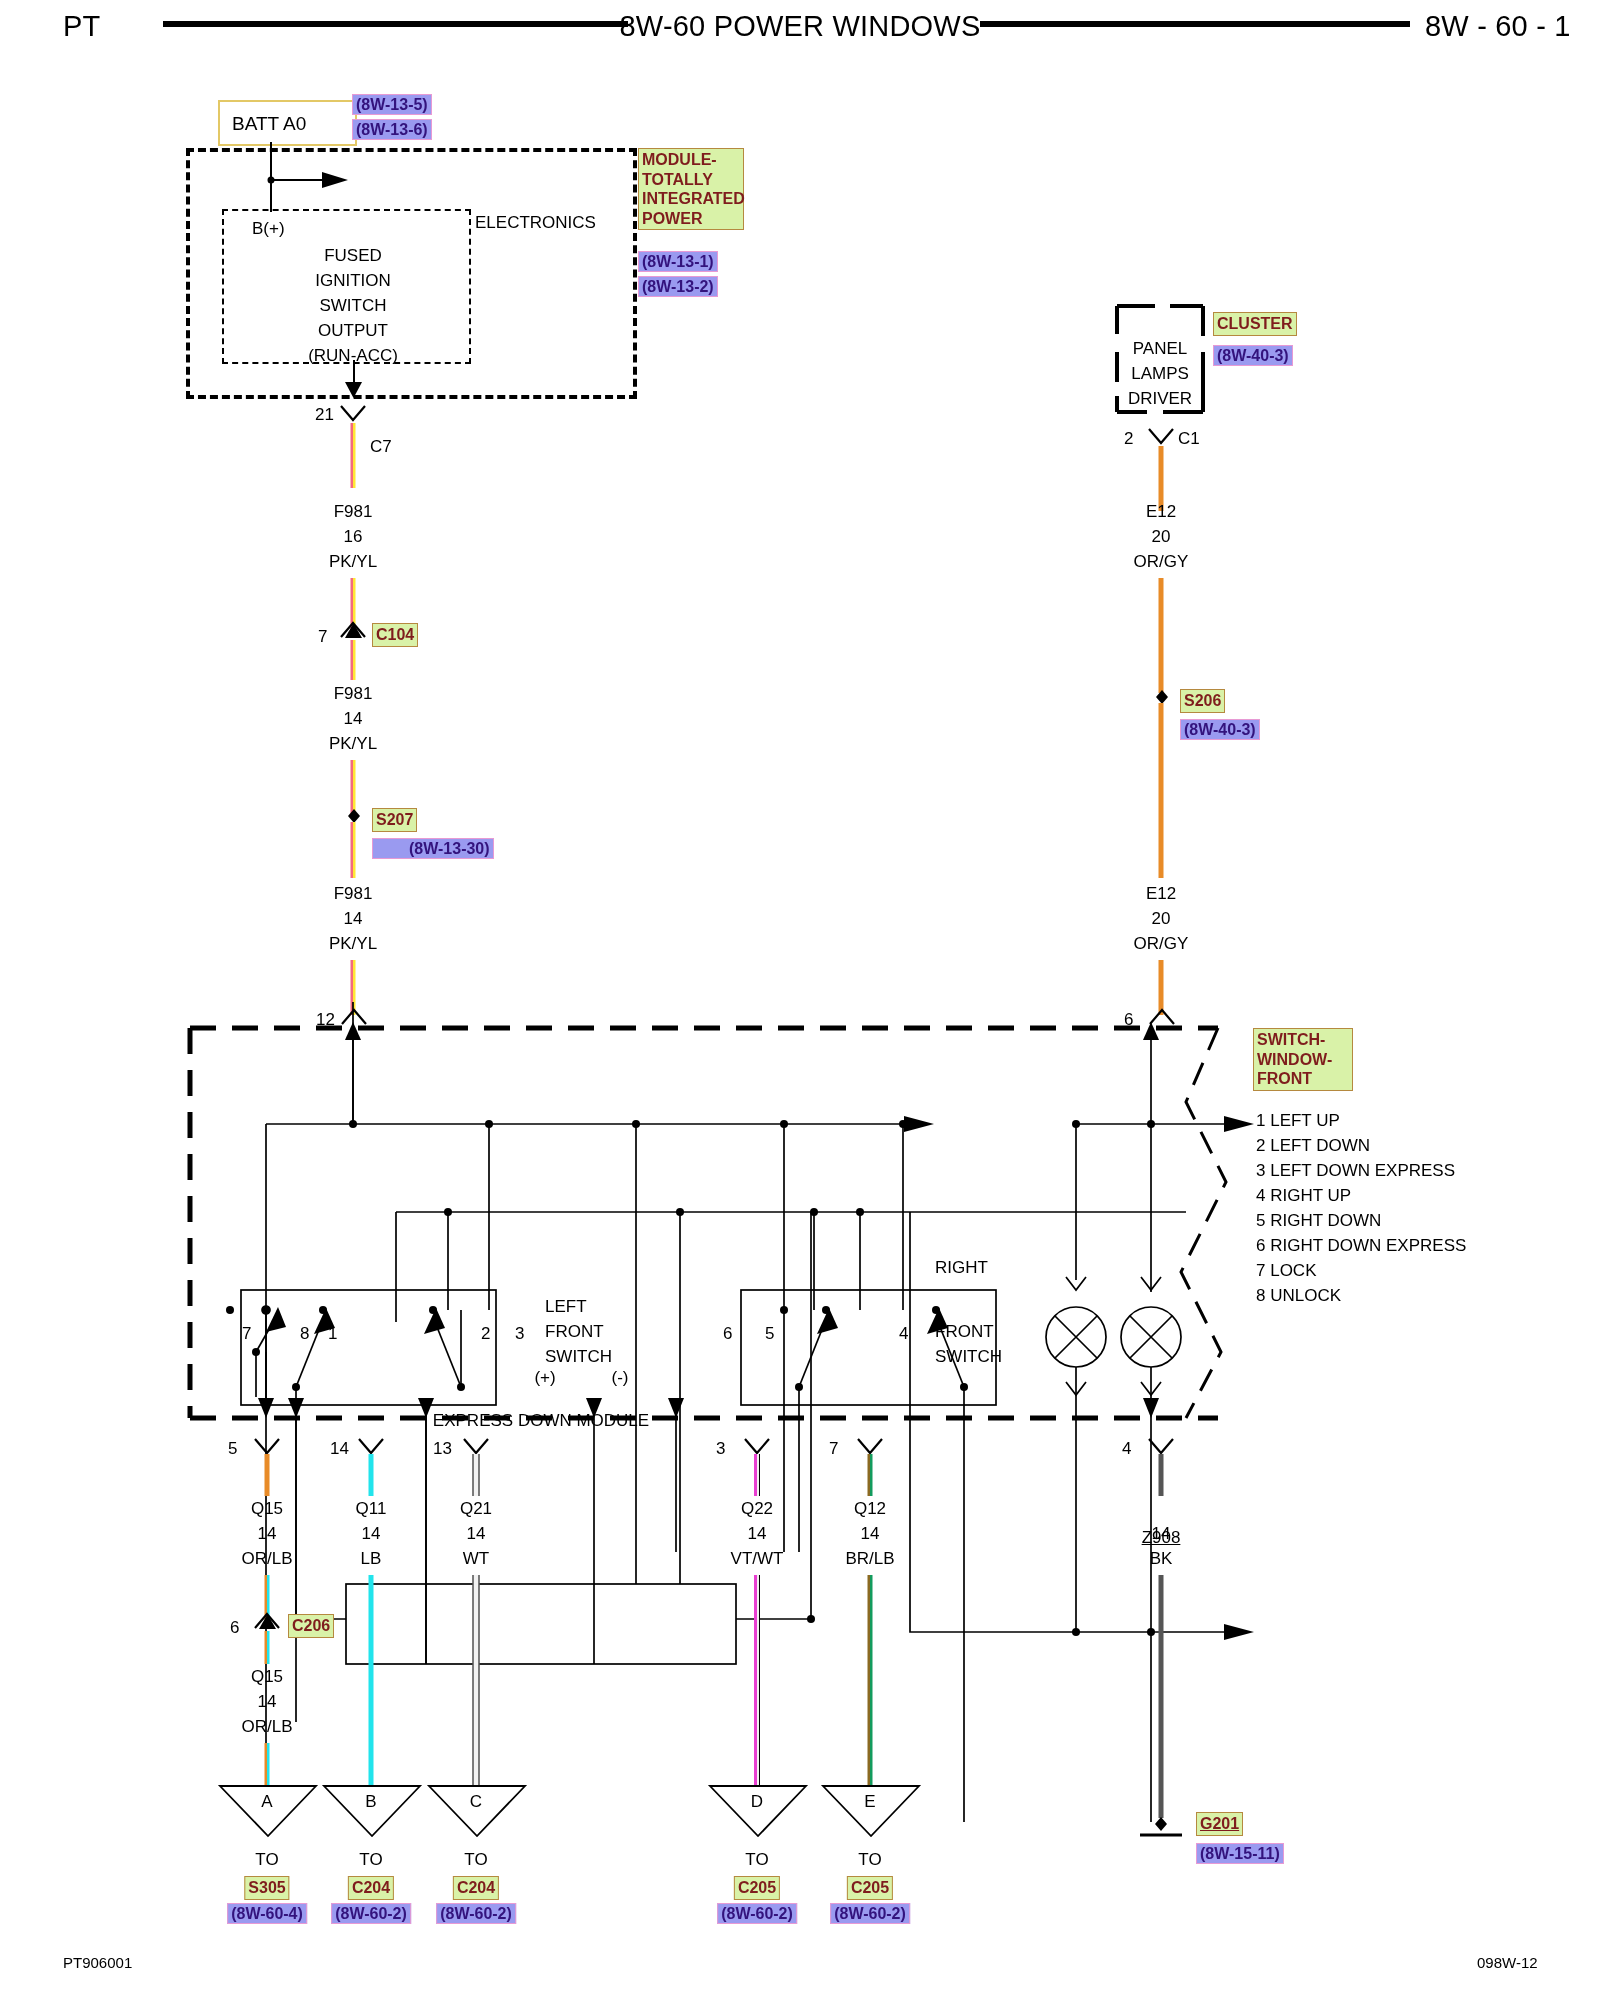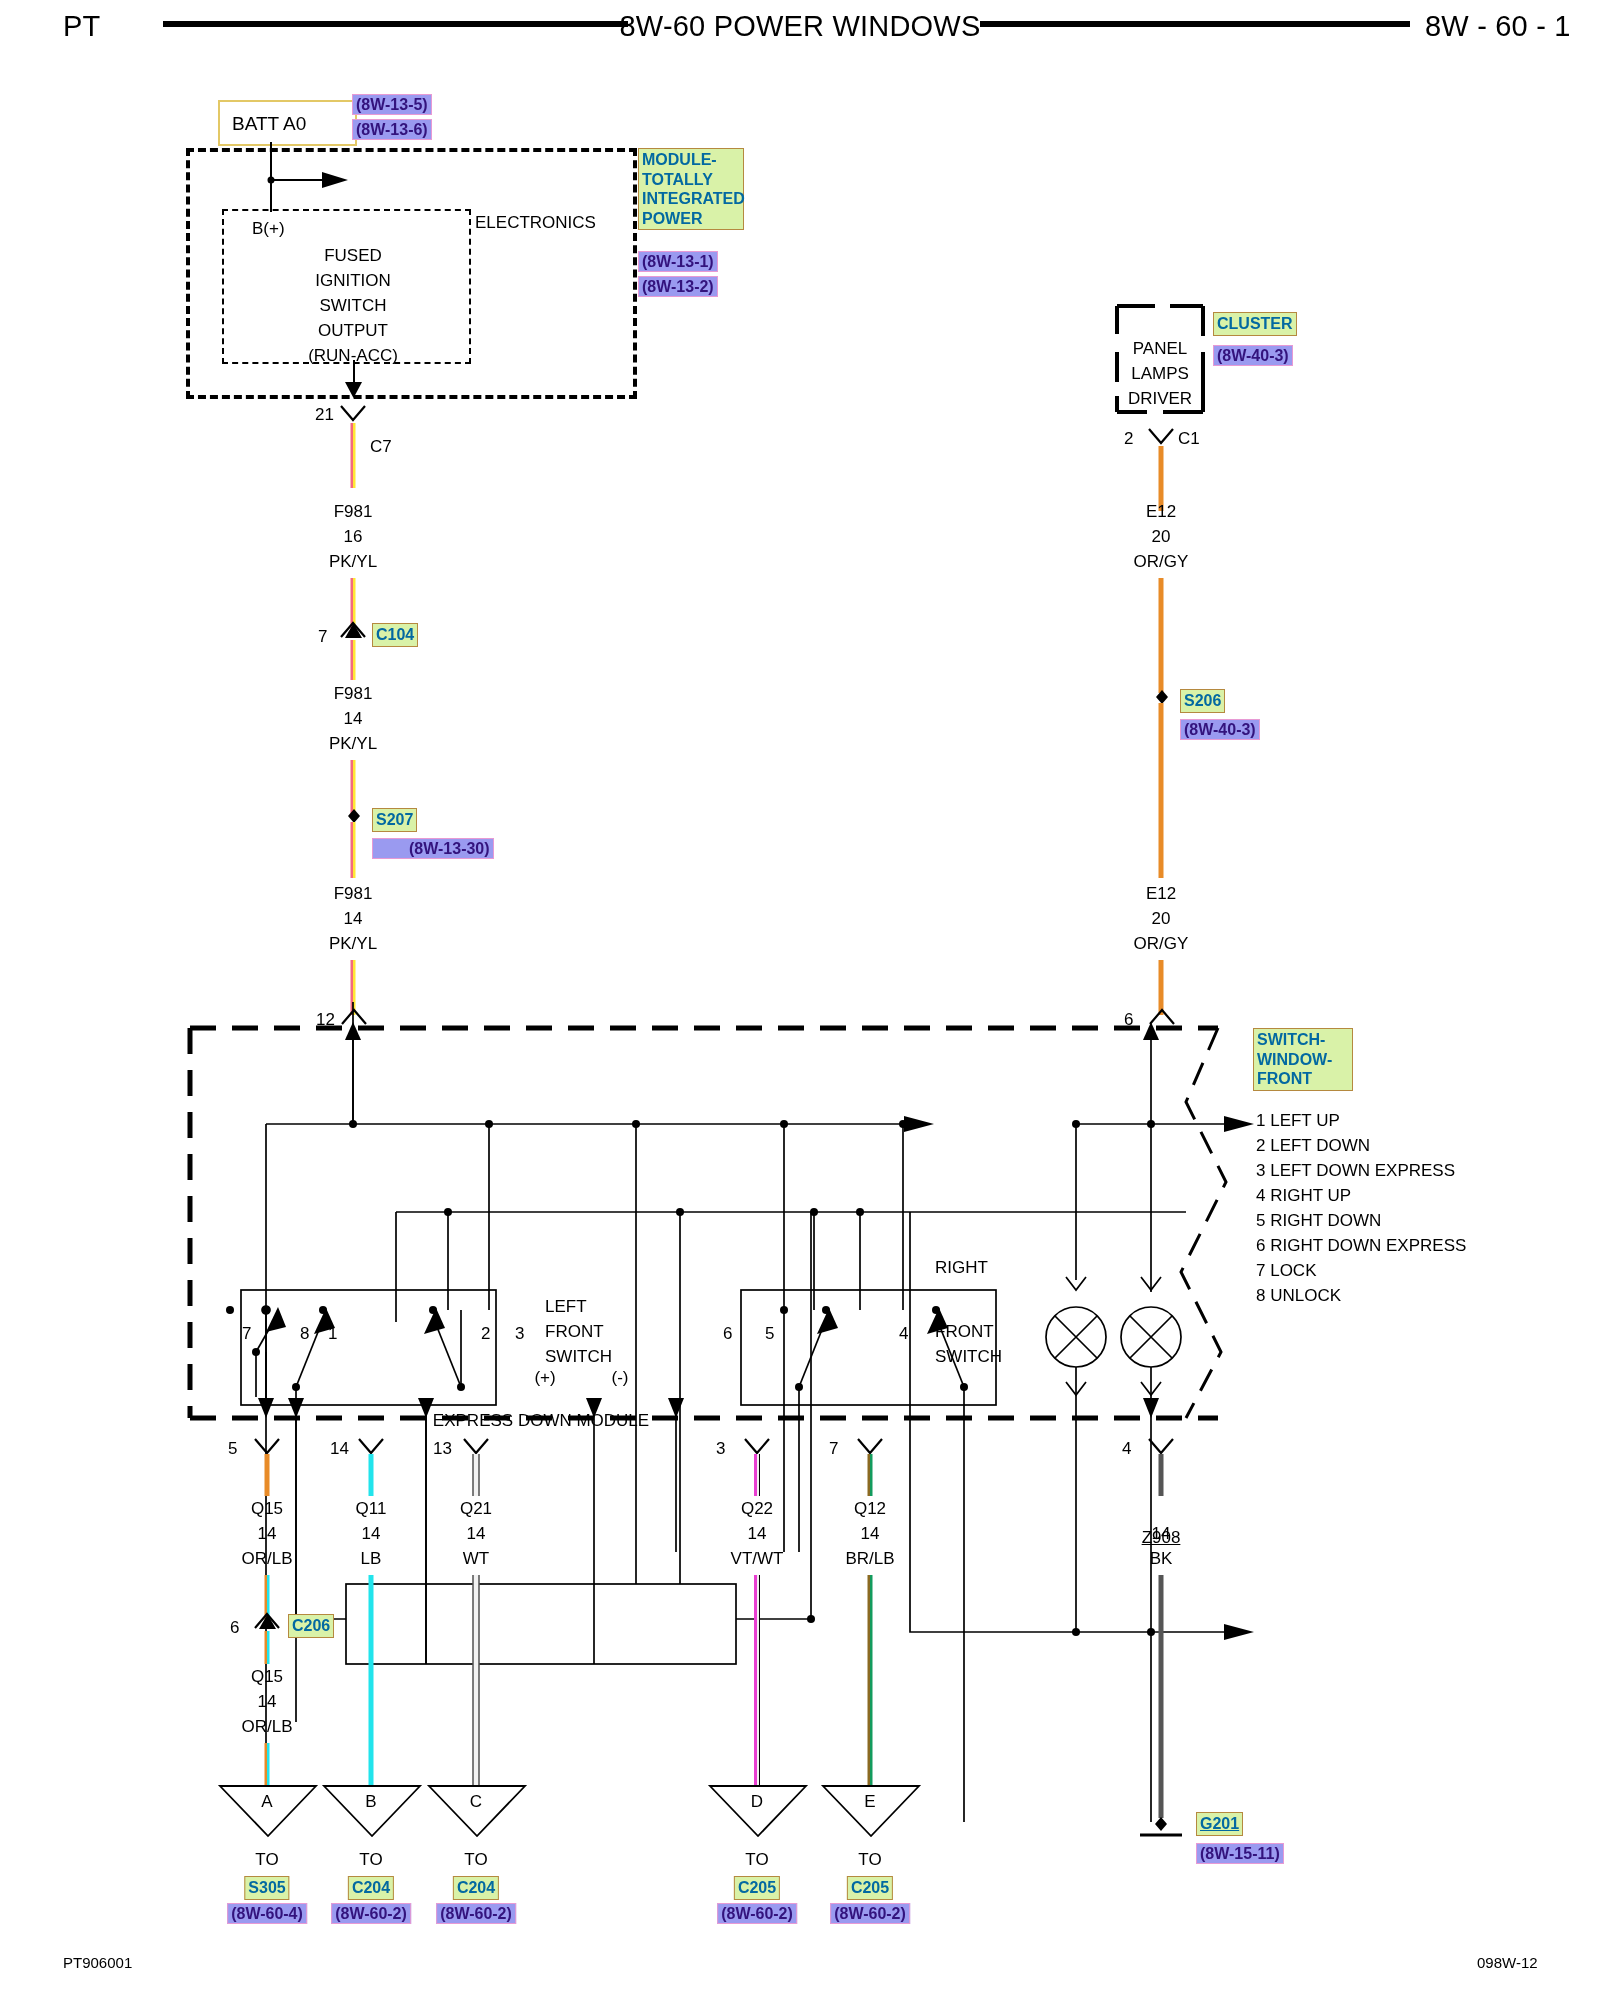--- a/index.html
+++ b/index.html
@@ -6,21 +6,21 @@
   body{width:1600px;height:2000px;position:relative;font-family:"Liberation Sans",sans-serif;color:#000;}
   #page{position:relative;width:1600px;height:2000px;overflow:hidden;}
   .abs{position:absolute;}
   .txt{position:absolute;white-space:nowrap;font-size:17px;line-height:1;}
   .bold{font-weight:normal;}
   .ctr{transform:translateX(-50%);}
   
   .hdr-rule{position:absolute;height:6px;background:#000;}
   .hdr-title{font-size:29px;font-weight:normal;letter-spacing:.2px;}
   
-  .tag-grn{position:absolute;background:#d9f2a8;border:1px solid #b5893f;color:#0369a1;
+  .tag-grn{position:absolute;background:#d9f2a8;border:1px solid #b5893f;color:#7f1d1d;
            font-weight:bold;font-size:16px;padding:1px 3px;white-space:nowrap;line-height:1.22;}
   .tag-blu{position:absolute;background:#9a9af0;border:1px solid #e79ad4;color:#33137d;
            font-weight:bold;font-size:16px;padding:0 3px;white-space:nowrap;line-height:1.2;}
   
   .batt-box{position:absolute;border:2px solid #e3c866;background:#fff;}
   .dash-outer{position:absolute;border:4px dashed #000;background:transparent;}
   .dash-inner{position:absolute;border:2px dashed #000;background:transparent;}
   
   .hl{position:absolute;background:#000;height:1.6px;}
   .vl{position:absolute;background:#000;width:1.6px;}

